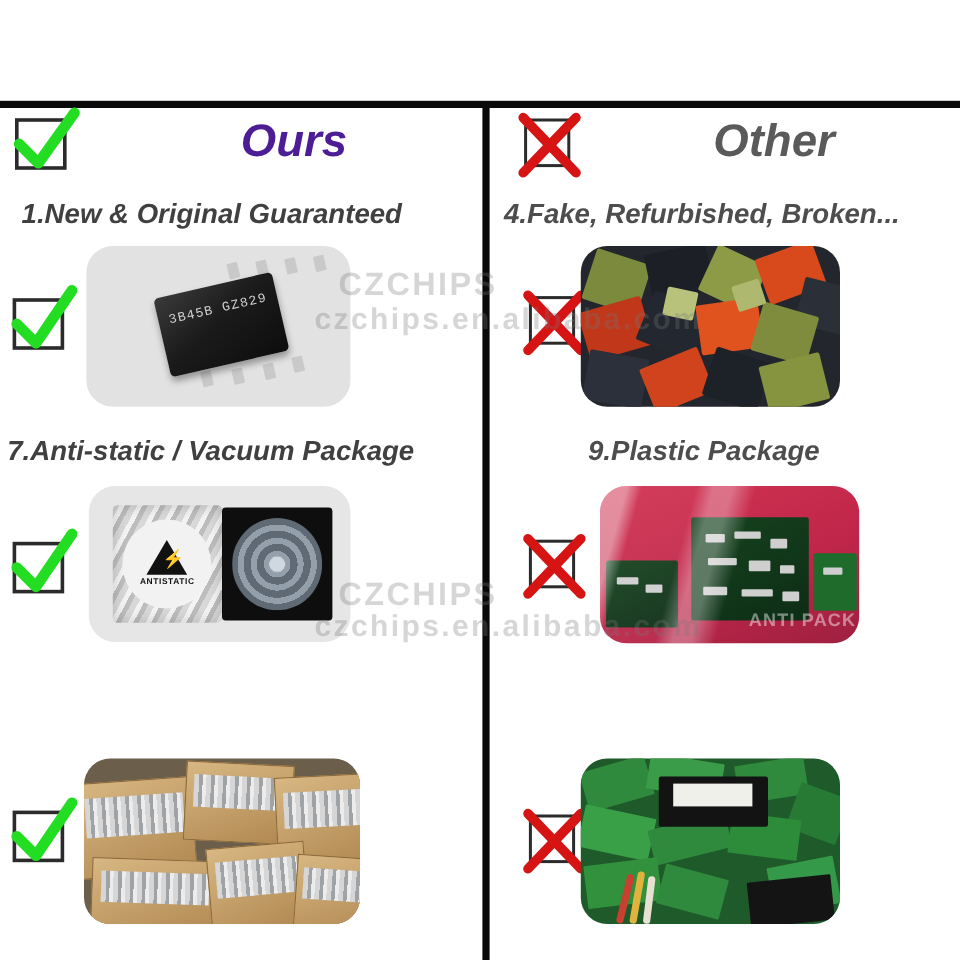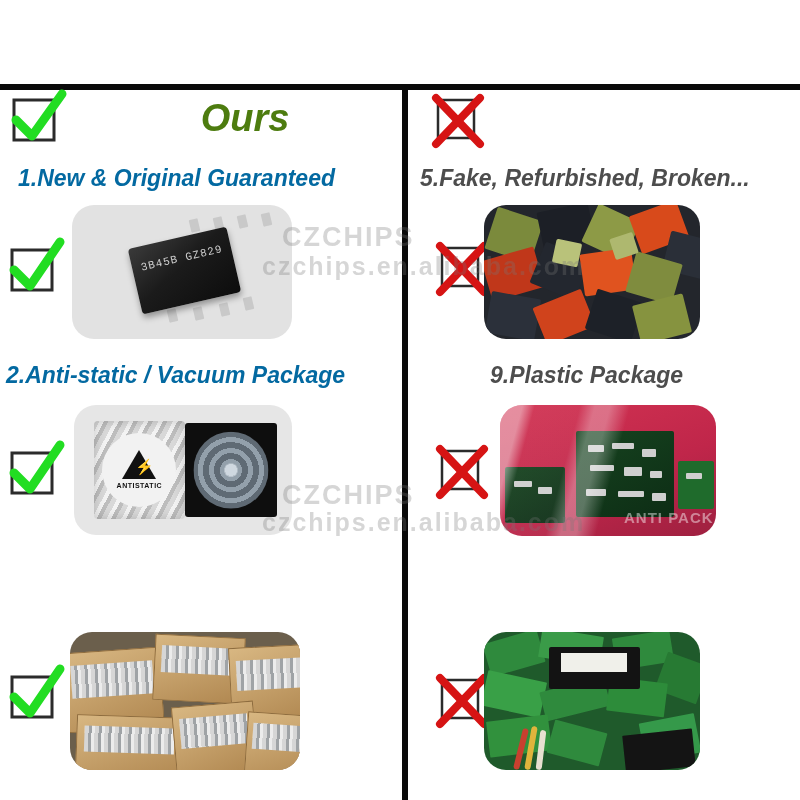--- a/index.html
+++ b/index.html
@@ -58,21 +58,21 @@
     top: 92px;
     font-size: 38px;
     font-weight: bold;
     font-style: italic;
     line-height: 52px;
   }
   .col-head.ours {
     left: 120px;
     width: 250px;
     text-align: center;
-    color: #4d7c0f;
+    color: #4c1d95;
   }
   .col-head.other {
     left: 520px;
     width: 250px;
     text-align: center;
     color: #5a5a5a;
   }
 
   
   .mark {
@@ -85,21 +85,21 @@
 
   
   .row-title {
     position: absolute;
     font-size: 23px;
     font-weight: bold;
     font-style: italic;
     line-height: 30px;
     white-space: pre-line;
   }
-  .row-title.left  { color: #0369a1; font-style: italic; }
+  .row-title.left  { color: #404040; font-style: italic; }
   .row-title.right { color: #4d4d4d; }
 
   
   .photo {
     position: absolute;
     border-radius: 22px;
     overflow: hidden;
   }
   .photo .inner {
     position: absolute;
@@ -306,20 +306,21 @@
   </div>
   <div class="col-head ours">Ours</div>
 
   <div class="mark" style="left:432px; top:92px;">
     <svg width="54" height="54" viewBox="0 0 54 54">
       <rect x="6" y="8" width="36" height="38" fill="#ffffff" stroke="#2b2b2b" stroke-width="2.5"></rect>
       <path d="M4 6 L48 52" fill="none" stroke="#d61414" stroke-width="8" stroke-linecap="round"></path>
       <path d="M48 6 L4 52" fill="none" stroke="#d61414" stroke-width="8" stroke-linecap="round"></path>
     </svg>
   </div>
+  <div class="col-head other">Other</div>
 
   <div class="row-title left" style="left:18px; top:163px; width:370px;">1.New &amp; Original Guaranteed</div>
 
   <div class="mark" style="left:8px; top:240px;">
     <svg width="54" height="54" viewBox="0 0 54 54">
       <rect x="4" y="10" width="40" height="40" fill="#ffffff" stroke="#2b2b2b" stroke-width="3"></rect>
       <path d="M6 30 L22 46 L52 2" fill="none" stroke="#22dd22" stroke-width="9" stroke-linecap="round" stroke-linejoin="round"></path>
     </svg>
   </div>
 
@@ -335,21 +336,21 @@
       <div class="ic-pin" style="left:122px;top:102px;transform:rotate(-13deg);"></div>
       <div class="ic-pin" style="left:148px;top:98px;transform:rotate(-13deg);"></div>
       <div class="ic-pin" style="left:172px;top:92px;transform:rotate(-13deg);"></div>
       <div class="ic-body">
         <div class="ic-text">3B45B
 GZ829</div>
       </div>
     </div>
   </div>
 
-  <div class="row-title right" style="left:420px; top:163px; width:380px;">5.Fake, Refurbished, Broken...</div>
+  <div class="row-title right" style="left:420px; top:163px; width:380px;">4.Fake, Refurbished, Broken...</div>
 
   <div class="mark" style="left:436px; top:240px;">
     <svg width="54" height="54" viewBox="0 0 54 54">
       <rect x="6" y="8" width="36" height="38" fill="#ffffff" stroke="#2b2b2b" stroke-width="2.5"></rect>
       <path d="M4 6 L48 52" fill="none" stroke="#d61414" stroke-width="8" stroke-linecap="round"></path>
       <path d="M48 6 L4 52" fill="none" stroke="#d61414" stroke-width="8" stroke-linecap="round"></path>
     </svg>
   </div>
 
   <div class="photo tile-scrap" style="left:484px; top:205px; width:216px; height:134px;">
@@ -365,21 +366,21 @@
       <div class="chip-blob" style="left:146px;top:52px;width:48px;height:42px;background:#7f8c3e;transform:rotate(16deg);"></div>
       <div class="chip-blob" style="left:4px;top:90px;width:50px;height:42px;background:#2b303a;transform:rotate(10deg);"></div>
       <div class="chip-blob" style="left:54px;top:92px;width:52px;height:40px;background:#d0431c;transform:rotate(-22deg);"></div>
       <div class="chip-blob" style="left:106px;top:90px;width:48px;height:42px;background:#1d2128;transform:rotate(18deg);"></div>
       <div class="chip-blob" style="left:152px;top:94px;width:52px;height:40px;background:#86933f;transform:rotate(-14deg);"></div>
       <div class="chip-blob" style="left:70px;top:36px;width:26px;height:24px;background:#b9c27a;transform:rotate(12deg);"></div>
       <div class="chip-blob" style="left:128px;top:30px;width:24px;height:22px;background:#aeb86f;transform:rotate(-18deg);"></div>
     </div>
   </div>
 
-  <div class="row-title left" style="left:6px; top:360px; width:390px;">2.Anti-static / Vacuum Package</div>
+  <div class="row-title left" style="left:6px; top:360px; width:390px;">7.Anti-static / Vacuum Package</div>
 
   <div class="mark" style="left:8px; top:443px;">
     <svg width="54" height="54" viewBox="0 0 54 54">
       <rect x="4" y="10" width="40" height="40" fill="#ffffff" stroke="#2b2b2b" stroke-width="3"></rect>
       <path d="M6 30 L22 46 L52 2" fill="none" stroke="#22dd22" stroke-width="9" stroke-linecap="round" stroke-linejoin="round"></path>
     </svg>
   </div>
 
   <div class="photo tile-esd" style="left:74px; top:405px; width:218px; height:130px;">
     <div class="inner">

